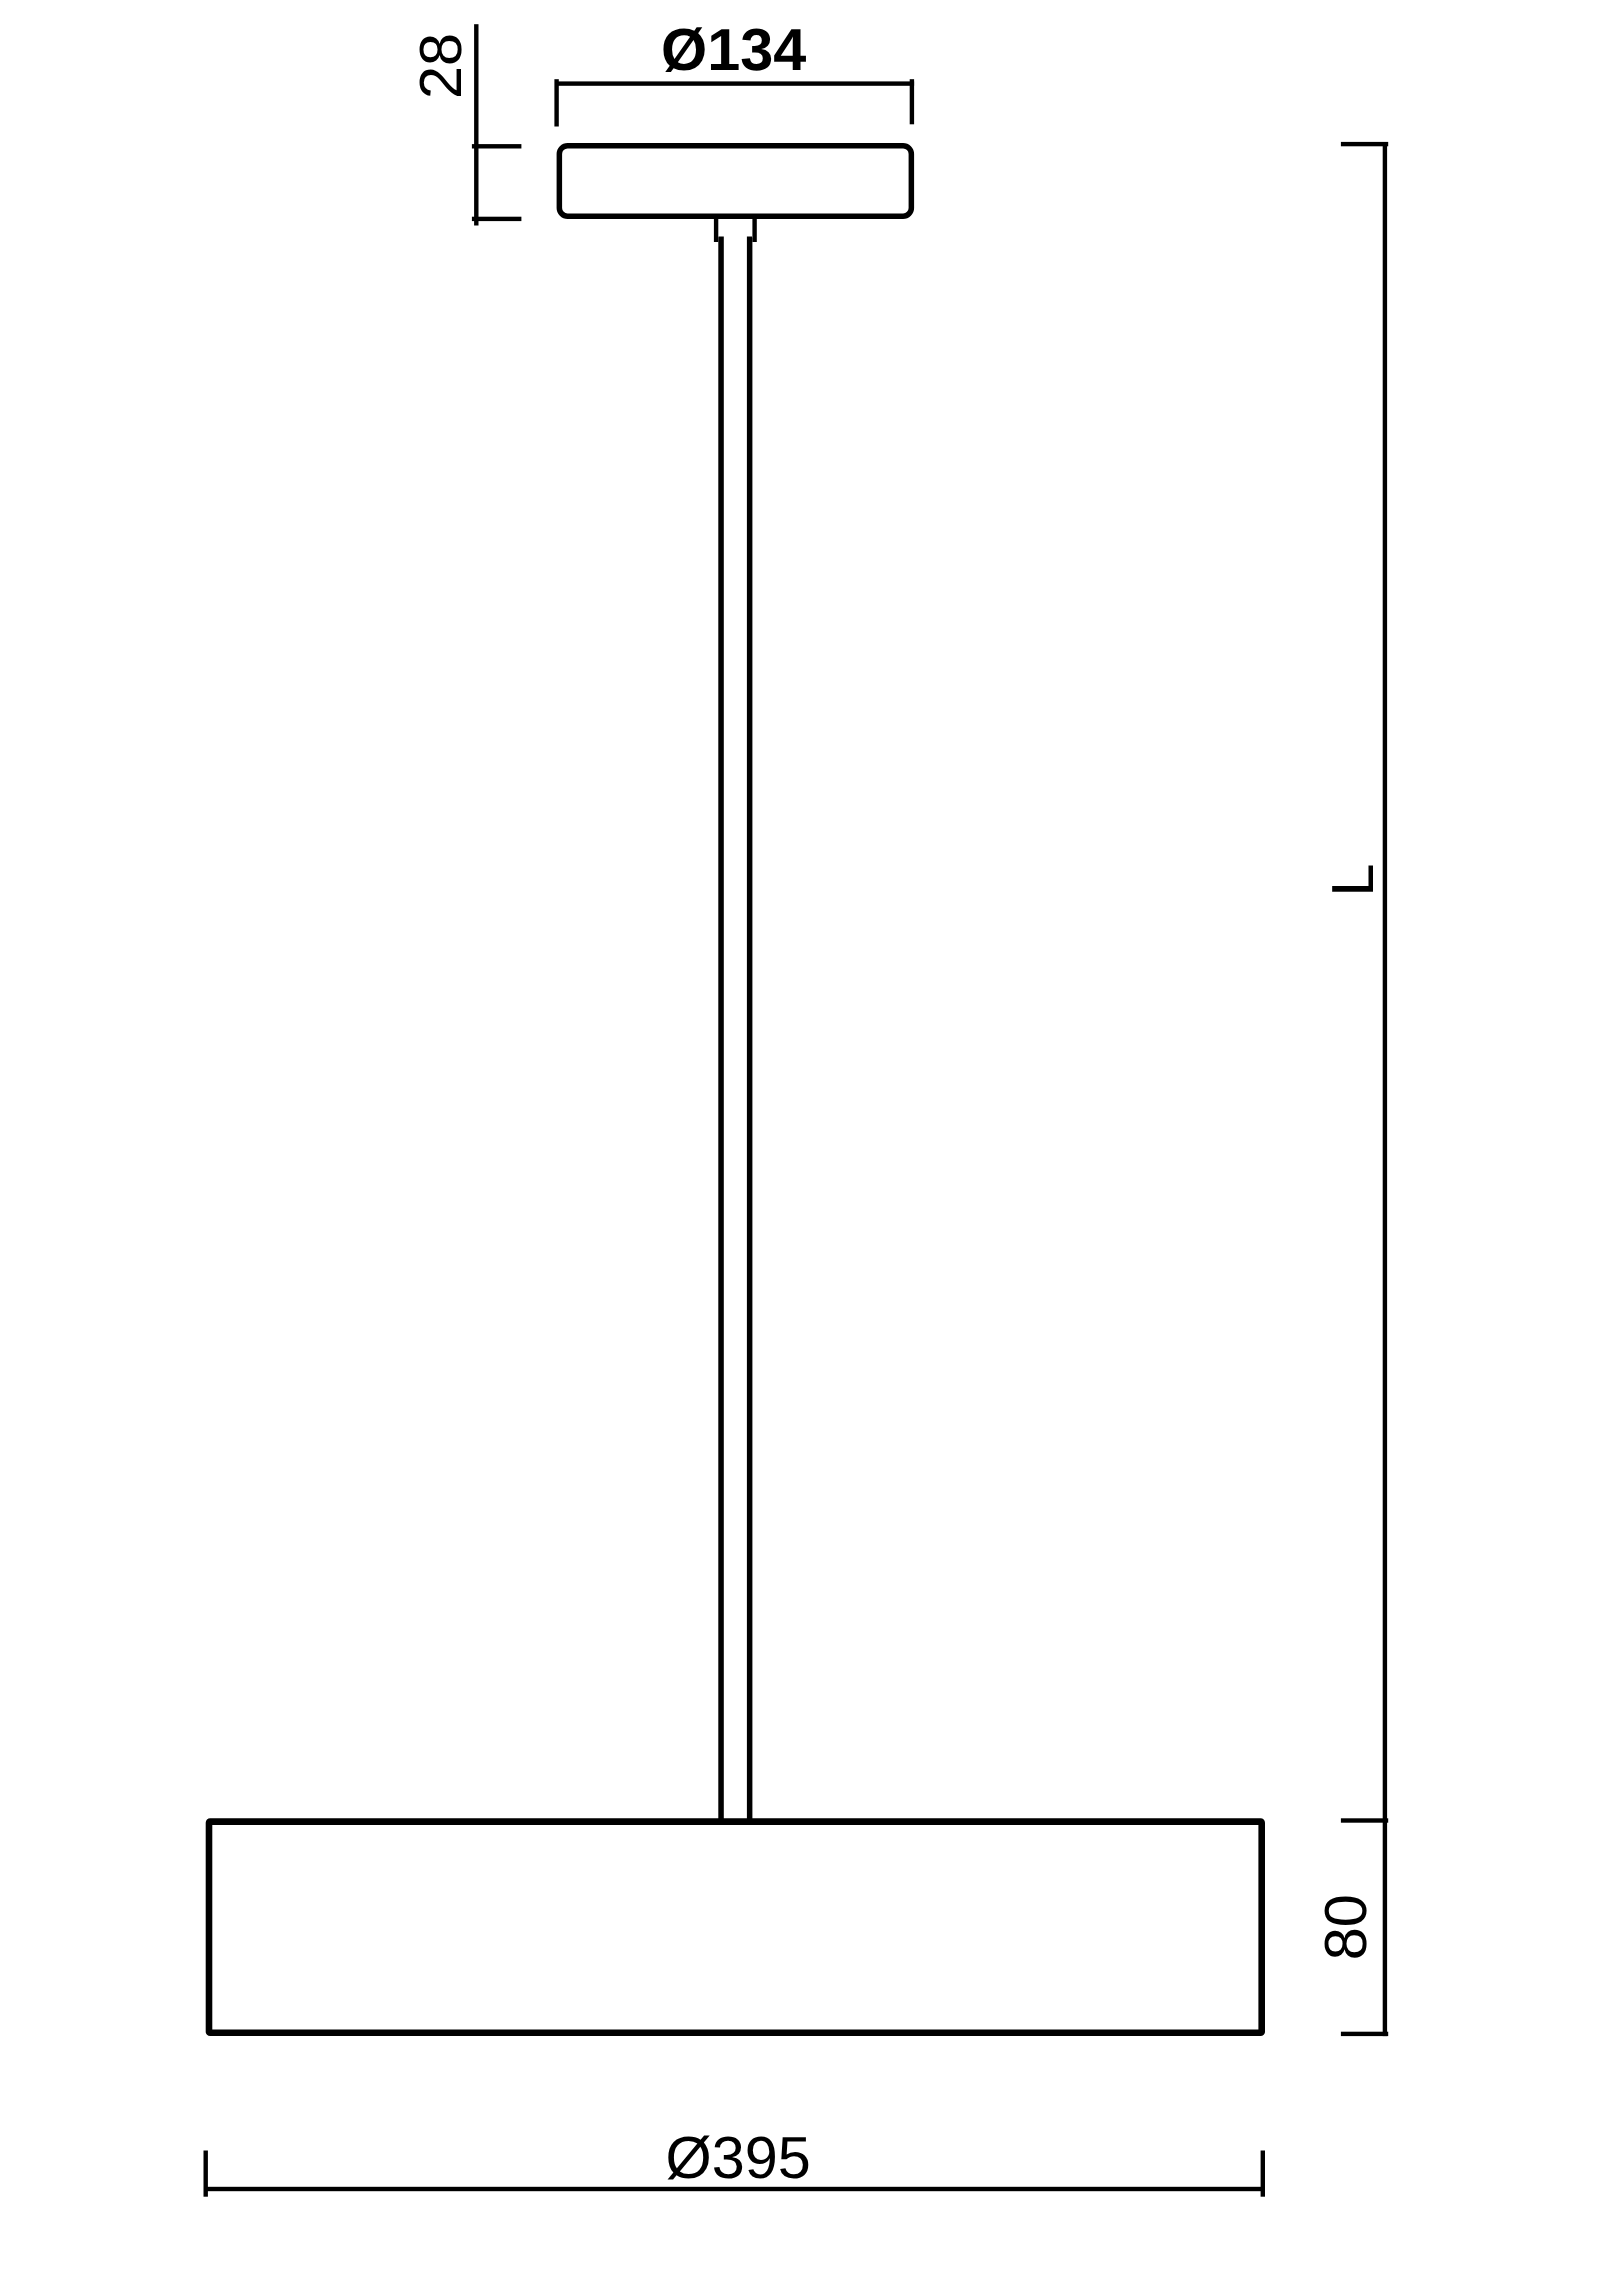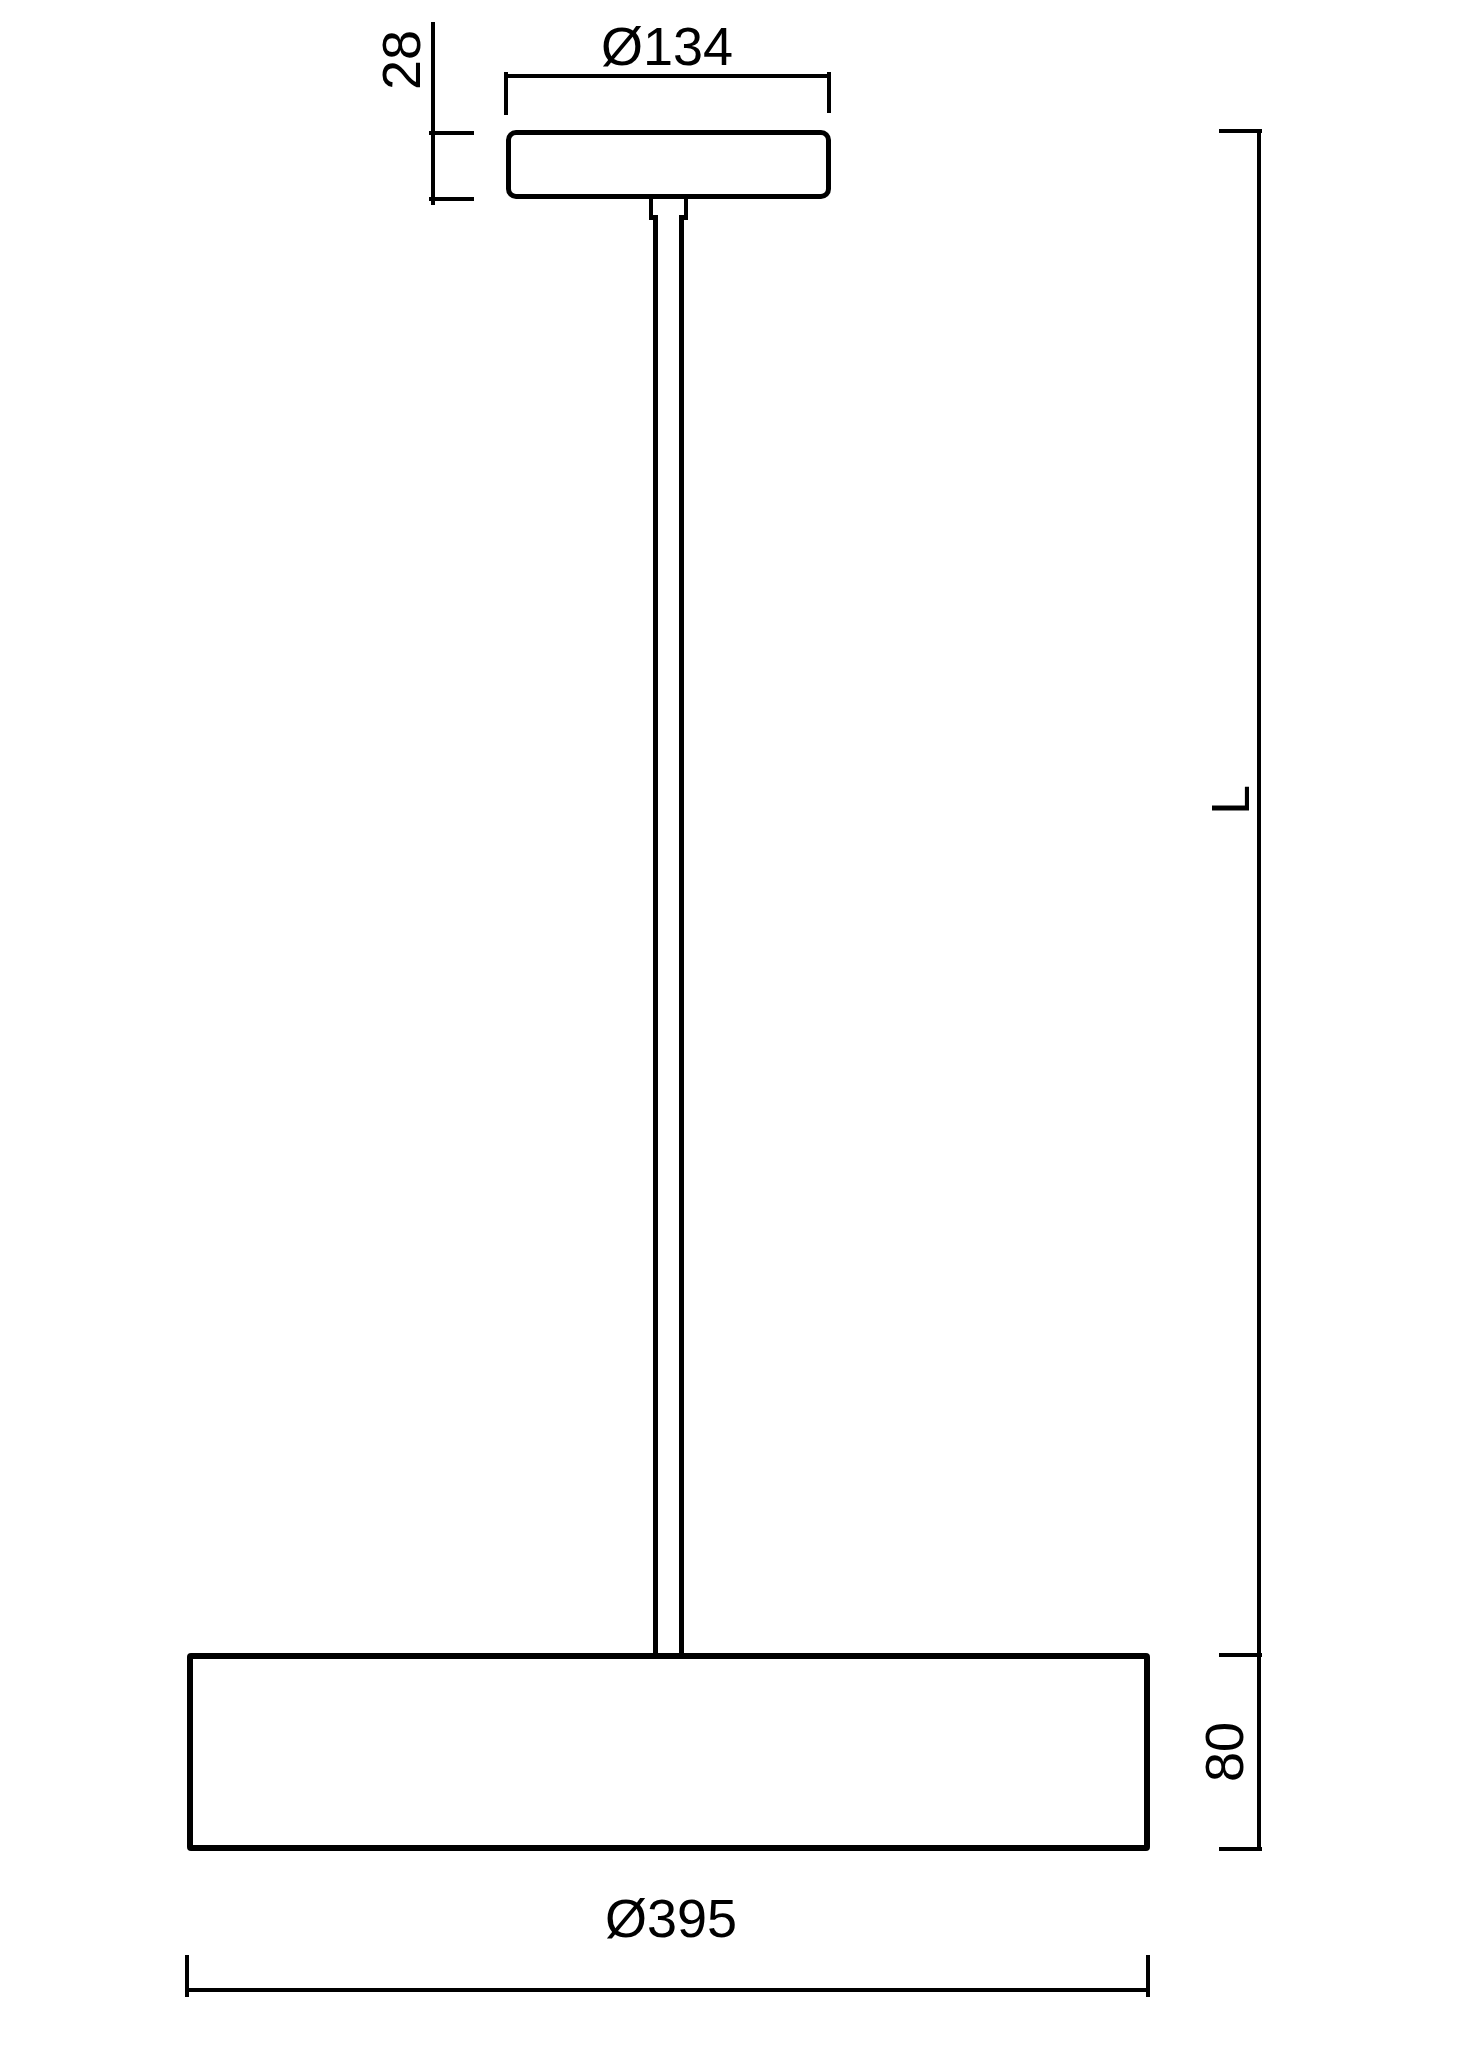--- a/index.html
+++ b/index.html
@@ -70,27 +70,27 @@
   <div class="part shade"></div>
 
   <div class="dline" style="left:431px; top:22px; width:4px; height:183px;"></div>
   <div class="dline" style="left:429px; top:131px; width:45px; height:4px;"></div>
   <div class="dline" style="left:429px; top:197px; width:45px; height:4px;"></div>
   <div class="dim-label rot" style="left:401px; top:60px;">28</div>
 
   <div class="dline" style="left:506px; top:74px; width:325px; height:4px;"></div>
   <div class="dline" style="left:504px; top:72px; width:4px; height:43px;"></div>
   <div class="dline" style="left:827px; top:72px; width:4px; height:41px;"></div>
-  <div class="dim-label" style="left:667px; top:46px;">Ø134</div>
+  <div class="dim-label" style="left:667px; top:46px;font-weight:bold;">Ø134</div>
 
   <div class="dline" style="left:1257px; top:131px; width:4px; height:1720px;"></div>
   <div class="dline" style="left:1219px; top:129px; width:43px; height:4px;"></div>
   <div class="dline" style="left:1219px; top:1653px; width:43px; height:4px;"></div>
   <div class="dline" style="left:1219px; top:1847px; width:43px; height:4px;"></div>
   <div class="dim-label rot" style="left:1230px; top:800px;">L</div>
   <div class="dim-label rot" style="left:1224px; top:1752px;">80</div>
 
   <div class="dline" style="left:187px; top:1988px; width:963px; height:4px;"></div>
   <div class="dline" style="left:185px; top:1955px; width:4px; height:42px;"></div>
   <div class="dline" style="left:1146px; top:1955px; width:4px; height:42px;"></div>
-  <div class="dim-label" style="left:671px; top:1918px;">Ø395</div>
+  <div class="dim-label" style="left:671px; top:1962px;">Ø395</div>
 
 </div>
 
 </body></html>

